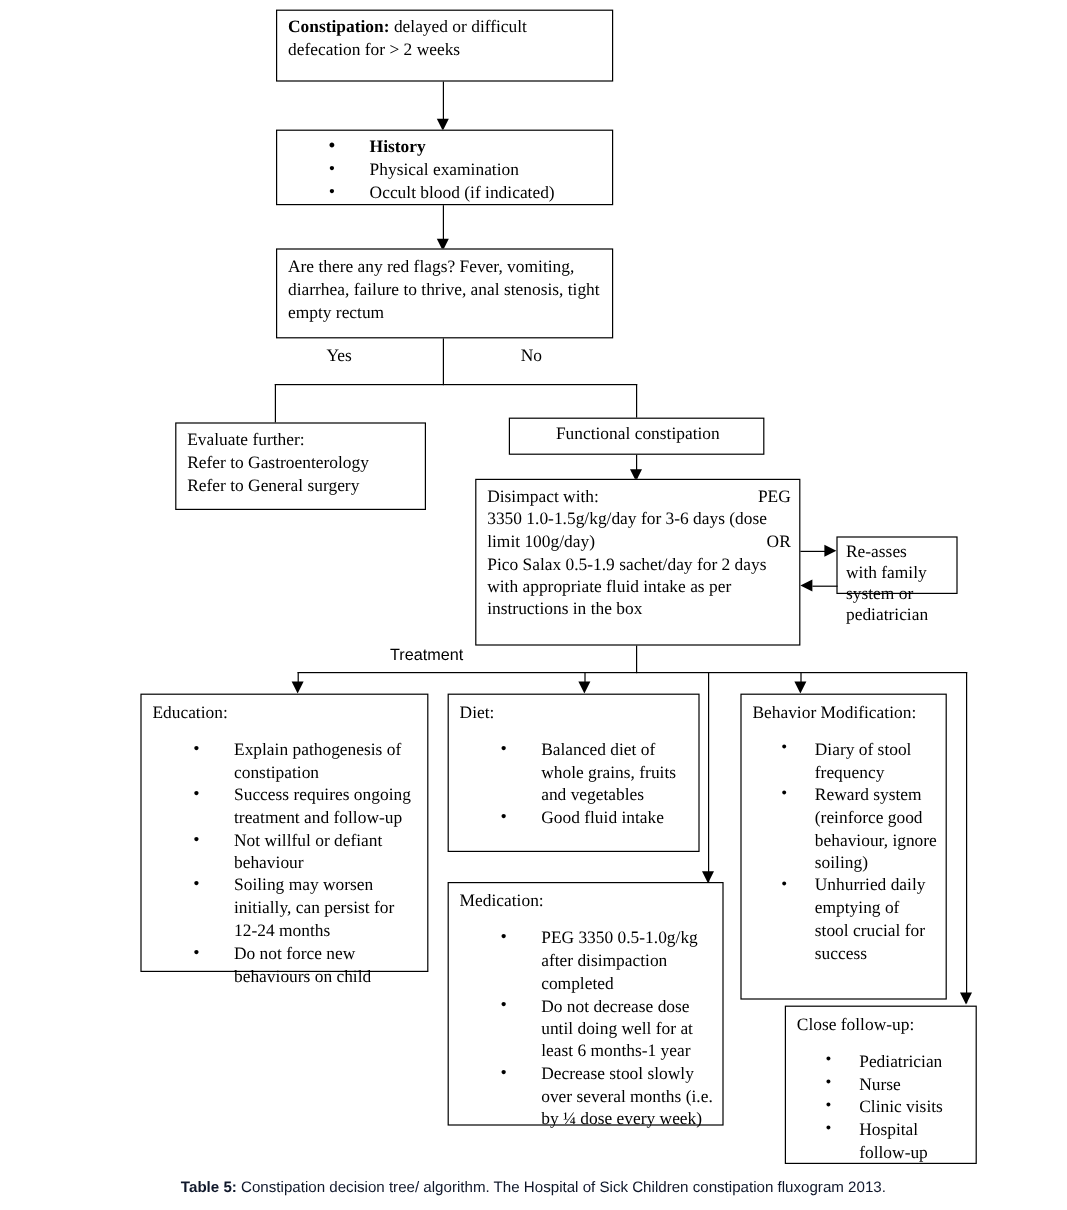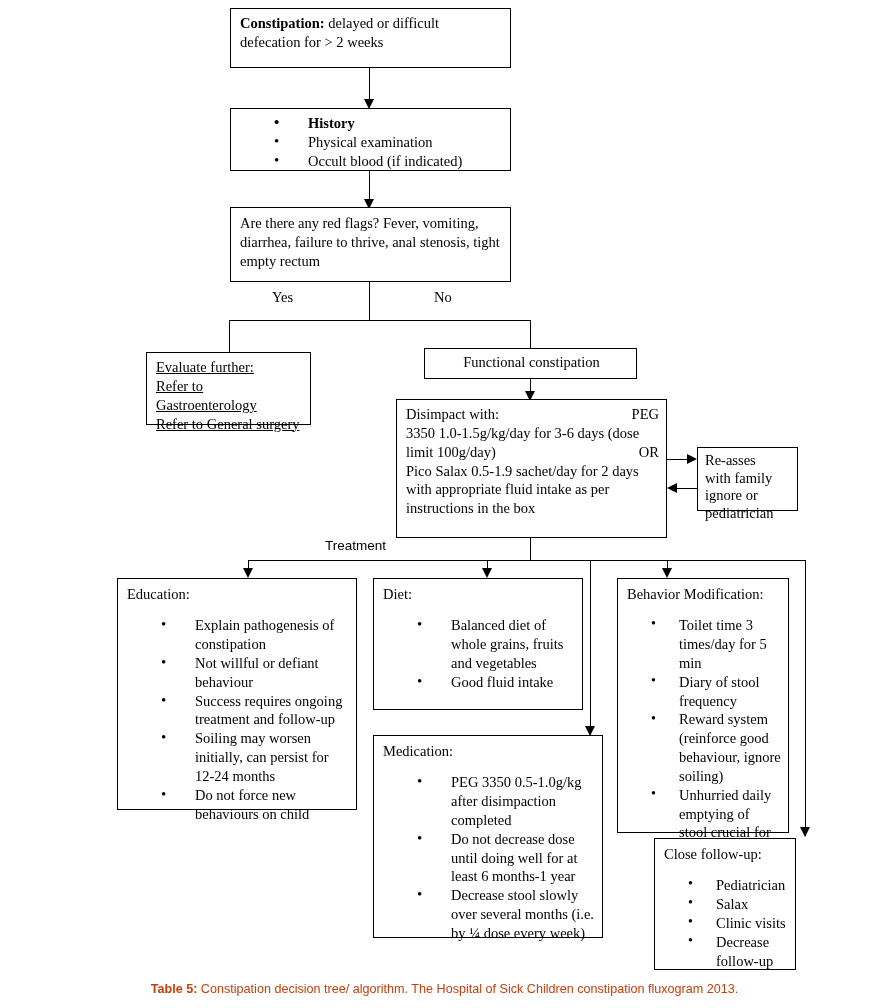--- a/index.html
+++ b/index.html
@@ -88,21 +88,21 @@
     margin-left: 40px;
   }
   .caption {
     position: absolute;
     left: 0;
     top: 982px;
     width: 889px;
     text-align: center;
     font-family: "Liberation Sans", "DejaVu Sans", sans-serif;
     font-size: 12.6px;
-    color: #c2410c;
+    color: #0f172a;
   }
   .caption b { font-weight: bold; }
 </style>
 </head>
 <body>
 
 <div id="page">
 
   <div class="box" style="left:230px; top:8px; width:281px; height:60px;">
     <div class="pad">
@@ -132,21 +132,21 @@
 
   <div class="vline" style="left:369px; top:282px; height:39px;"></div>
   <div class="hline" style="left:229px; top:320px; width:302px;"></div>
   <div class="lbl" style="left:272px; top:289px;">Yes</div>
   <div class="lbl" style="left:434px; top:289px;">No</div>
 
   <div class="vline" style="left:229px; top:320px; height:33px;"></div>
 
   <div class="vline" style="left:530px; top:320px; height:29px;"></div>
 
-  <div class="box" style="left:146px; top:352px; width:165px; height:73px;text-decoration:underline;">
+  <div class="box" style="left:146px; top:352px; width:209px; height:73px;">
     <div class="pad" style="padding-top:5px;">
       <span class="ttl">Evaluate further:</span>
       <span class="ttl">Refer to Gastroenterology</span>
       <span class="ttl">Refer to General surgery</span>
     </div>
   </div>
 
   <div class="box" style="left:424px; top:348px; width:213px; height:31px;">
     <div class="pad" style="padding-top:4px; text-align:center;">
       <span>Functional constipation</span>
@@ -165,25 +165,25 @@
       <div style="display:flex; justify-content:space-between;">
         <span>limit 100g/day)</span>
         <span>OR</span>
       </div>
       <div>Pico Salax 0.5-1.9 sachet/day for 2 days</div>
       <div>with appropriate fluid intake as per</div>
       <div>instructions in the box</div>
     </div>
   </div>
 
-  <div class="box" style="left:697px; top:447px; width:101px; height:64px;">
+  <div class="box" style="left:697px; top:447px; width:101px; height:48px;">
     <div class="pad" style="padding:4px 5px 4px 7px; line-height:1.22;">
       <span class="ttl">Re-asses</span>
       <span class="ttl">with family</span>
-      <span class="ttl">ignore or</span>
+      <span class="ttl">system or</span>
       <span class="ttl">pediatrician</span>
     </div>
   </div>
 
   <div class="hline" style="left:667px; top:459px; width:21px;"></div>
   <div class="arw-r" style="left:687px; top:454px;"></div>
 
   <div class="hline" style="left:677px; top:488px; width:21px;"></div>
   <div class="arw-l" style="left:667px; top:483px;"></div>
 
@@ -204,22 +204,22 @@
   <div class="arw-d" style="left:662px; top:568px;"></div>
 
   <div class="vline" style="left:805px; top:560px; height:276px;"></div>
   <div class="arw-d" style="left:800px; top:827px;"></div>
 
   <div class="box" style="left:117px; top:578px; width:240px; height:232px;">
     <div class="pad" style="padding-top:6px;">
       <span class="ttl">Education:</span>
       <ul class="bl" style="margin-top:0.85em;">
         <li>Explain pathogenesis of constipation</li>
+        <li>Success requires ongoing treatment and follow-up</li>
         <li>Not willful or defiant behaviour</li>
-        <li>Success requires ongoing treatment and follow-up</li>
         <li>Soiling may worsen initially, can persist for 12-24 months</li>
         <li>Do not force new behaviours on child</li>
       </ul>
     </div>
   </div>
 
   <div class="box" style="left:373px; top:578px; width:210px; height:132px;">
     <div class="pad" style="padding-top:6px;">
       <span class="ttl">Diet:</span>
       <ul class="bl" style="margin-top:0.85em;">
@@ -237,36 +237,35 @@
         <li>Do not decrease dose until doing well for at least 6 months-1 year</li>
         <li>Decrease stool slowly over several months (i.e. by ¼ dose every week)</li>
       </ul>
     </div>
   </div>
 
   <div class="box" style="left:617px; top:578px; width:172px; height:255px;">
     <div class="pad" style="padding-top:6px;">
       <span class="ttl">Behavior Modification:</span>
       <ul class="bl narrow" style="margin-top:0.85em; padding-left:24px;">
-        <li>Toilet time 3 times/day for 5 min</li>
         <li>Diary of stool frequency</li>
         <li>Reward system (reinforce good behaviour, ignore soiling)</li>
         <li>Unhurried daily emptying of stool crucial for success</li>
       </ul>
     </div>
   </div>
 
-  <div class="box" style="left:654px; top:838px; width:142px; height:132px;">
+  <div class="box" style="left:654px; top:838px; width:160px; height:132px;">
     <div class="pad" style="padding-top:6px;">
       <span class="ttl">Close follow-up:</span>
       <ul class="bl narrow" style="margin-top:0.85em; padding-left:24px;">
         <li>Pediatrician</li>
-        <li>Salax</li>
+        <li>Nurse</li>
         <li>Clinic visits</li>
-        <li>Decrease follow-up</li>
+        <li>Hospital follow-up</li>
       </ul>
     </div>
   </div>
 
   <div class="caption">
     <b>Table 5:</b><span> Constipation decision tree/ algorithm. The Hospital of Sick Children constipation fluxogram 2013.</span>
   </div>
 
 </div>
 

